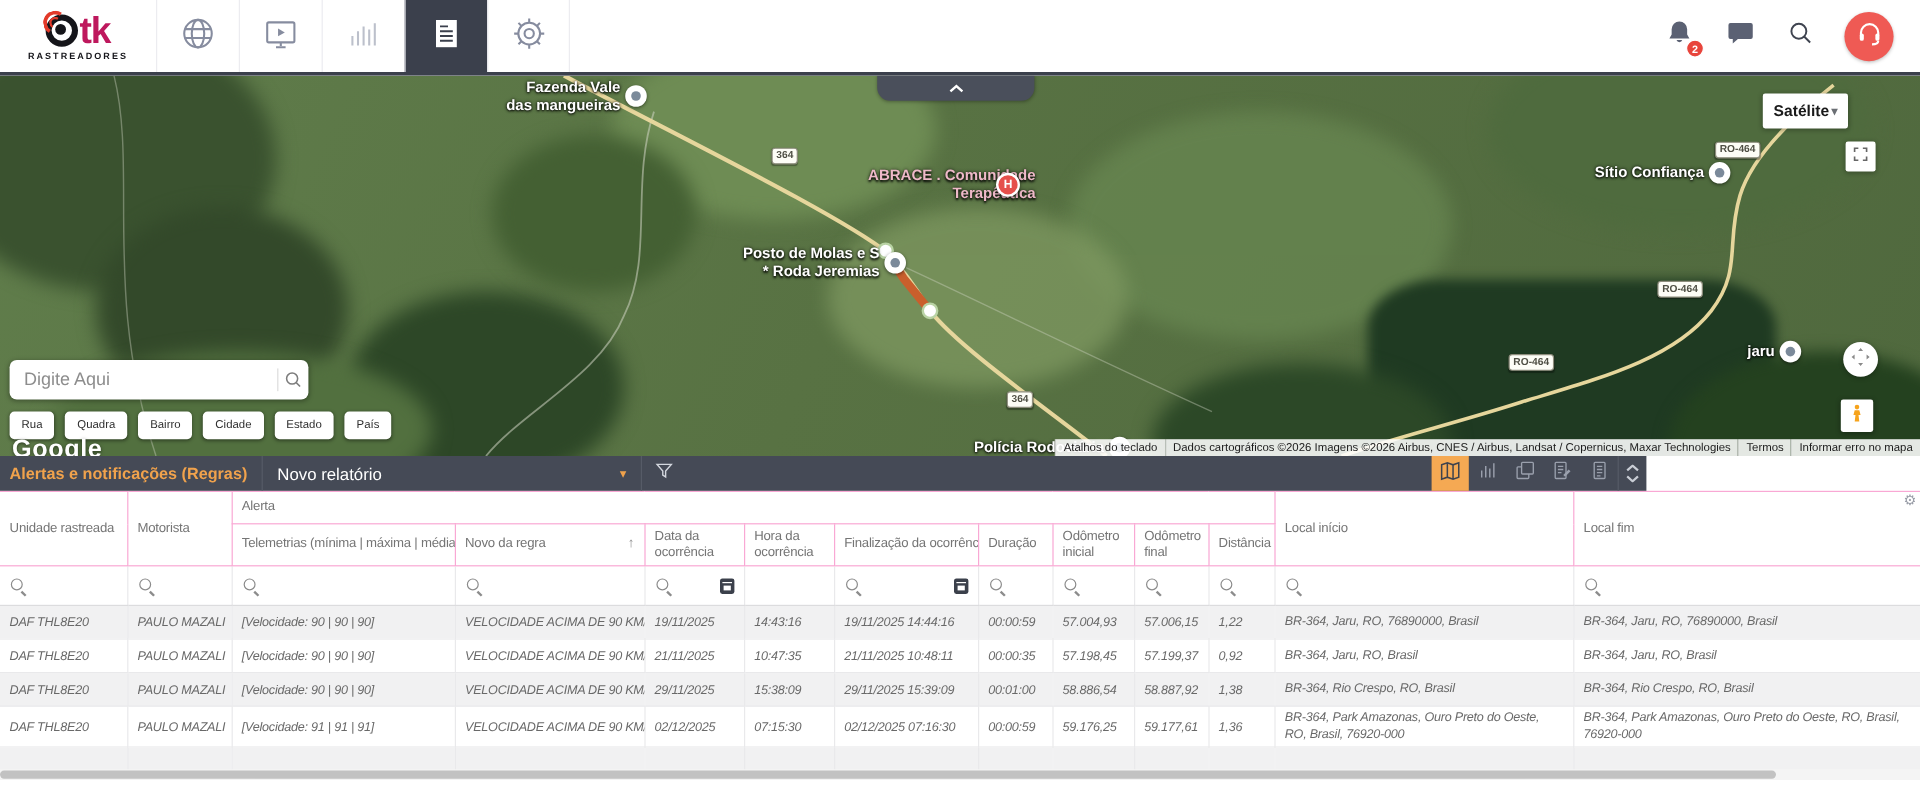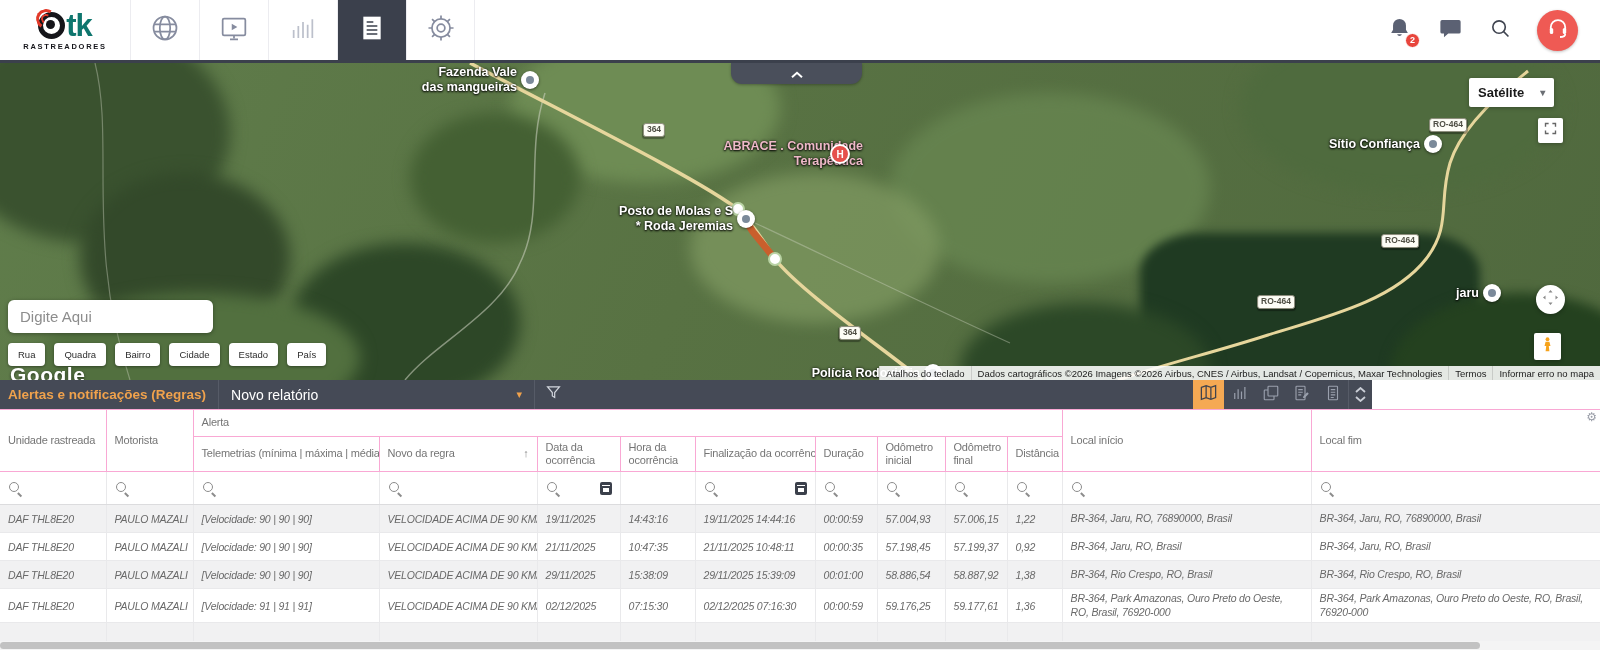--- a/index.html
+++ b/index.html
@@ -10,21 +10,21 @@
 
   
   .navbar{position:absolute;left:0;top:0;width:1600px;height:63px;background:#fff;border-bottom:3px solid #3b404c;display:flex;align-items:stretch;z-index:40;}
   .logo{width:130px;display:flex;flex-direction:column;align-items:center;justify-content:center;cursor:pointer;}
   .logo-row{display:flex;align-items:center;position:relative;}
   .logo-o{position:relative;width:27px;height:27px;border:5px solid #15151a;border-radius:50%;}
   .logo-o::after{content:"";position:absolute;left:3px;top:3px;width:9px;height:9px;background:#15151a;border-radius:50%;}
   .logo-arcs{position:absolute;left:-7px;top:-8px;width:20px;height:20px;pointer-events:none;}
   .logo-arcs::before{content:"";position:absolute;inset:0;border:3px solid transparent;border-top-color:#e23a2a;border-left-color:#e23a2a;border-radius:50%;transform:rotate(-12deg);}
   .logo-arcs::after{content:"";position:absolute;inset:5px;border:2.5px solid transparent;border-top-color:#e23a2a;border-left-color:#e23a2a;border-radius:50%;transform:rotate(-12deg);}
-  .logo-text{font-size:31px;font-weight:bold;color:#0f766e;letter-spacing:-1px;line-height:1;margin-left:1px;}
+  .logo-text{font-size:31px;font-weight:bold;color:#be185d;letter-spacing:-1px;line-height:1;margin-left:1px;}
   .logo-sub{font-size:7.5px;font-weight:bold;letter-spacing:1.7px;color:#15151a;margin-top:1px;}
   .nav-items{display:flex;height:100%;}
   .nav-item{width:69px;display:flex;align-items:center;justify-content:center;border-left:1px solid #ececf0;cursor:pointer;}
   .nav-item:last-child{border-right:1px solid #ececf0;}
   .nav-item.active{background:#3b404c;}
   .nav-right{margin-left:auto;display:flex;align-items:center;gap:25px;padding-right:22px;}
   .bell-wrap{position:relative;cursor:pointer;}
   .badge{position:absolute;right:-8px;bottom:-3px;min-width:15px;height:15px;padding:0 3px;border-radius:8px;background:#e8453c;color:#fff;font-size:9px;font-weight:bold;display:flex;align-items:center;justify-content:center;border:1.5px solid #fff;}
   .support-btn{width:41px;height:41px;border-radius:50%;background:#ef5a54;display:flex;align-items:center;justify-content:center;cursor:pointer;box-shadow:0 1px 3px rgba(0,0,0,.25);}
 
@@ -45,27 +45,27 @@
   .pk{left:40px;top:230px;width:320px;height:130px;background:#52703f;}
   .pl{left:410px;top:50px;width:170px;height:130px;background:#446033;}
   .roads-svg{position:absolute;inset:0;width:1600px;height:317px;}
   .map-label{position:absolute;transform:translate(-100%,-50%);text-align:right;color:#fff;font-size:12.5px;font-weight:bold;line-height:1.18;text-shadow:0 1px 2px rgba(0,0,0,.95),0 0 3px rgba(0,0,0,.8);white-space:nowrap;padding-right:13px;pointer-events:none;}
   .map-marker{position:absolute;transform:translate(-50%,-50%);width:18px;height:18px;background:#fff;border-radius:50%;box-shadow:0 1px 3px rgba(0,0,0,.5);cursor:pointer;}
   .map-marker::after{content:"";position:absolute;left:5px;top:5px;width:8px;height:8px;background:#7b8a9a;border-radius:50%;}
   .map-marker.hospital{background:#e5504c;border:2px solid #fff;color:#fff;font-size:10px;font-weight:bold;display:flex;align-items:center;justify-content:center;width:20px;height:20px;}
   .map-marker.hospital::after{display:none;}
   .shield{position:absolute;transform:translate(-50%,-50%);background:#fdfdf6;border:1px solid #8d8d7c;border-radius:3px;font-size:8.5px;color:#4f4f44;padding:0px 3px;font-weight:bold;line-height:1.4;box-shadow:0 1px 1px rgba(0,0,0,.35);pointer-events:none;}
   .collapse-tab{position:absolute;left:731px;top:0;width:131px;height:21px;background:#4a4f5b;border-radius:0 0 11px 11px;display:flex;align-items:center;justify-content:center;cursor:pointer;box-shadow:0 1px 3px rgba(0,0,0,.3);}
-  .sat-btn{position:absolute;left:1469px;top:15px;height:29px;padding:0 9px;background:#fff;border-radius:2px;box-shadow:0 1px 4px rgba(0,0,0,.3);display:flex;align-items:center;gap:16px;font-size:13px;font-weight:bold;color:#1a1a1a;cursor:pointer;}
+  .sat-btn{position:absolute;left:1469px;top:15px;height:29px;padding:0 9px;background:#fff;border-radius:2px;box-shadow:0 1px 4px rgba(0,0,0,.3);display:flex;align-items:center;gap:2px;font-size:13px;font-weight:bold;color:#1a1a1a;cursor:pointer;}
   .sat-caret{color:#6b6f74;font-size:10px;}
   .sq-btn{position:absolute;background:#fff;border-radius:2px;box-shadow:0 1px 4px rgba(0,0,0,.3);display:flex;align-items:center;justify-content:center;cursor:pointer;}
   .fs-btn{left:1538px;top:55px;width:25px;height:25px;}
   .pan-btn{position:absolute;left:1536px;top:222px;width:29px;height:29px;background:#fff;border-radius:50%;box-shadow:0 1px 4px rgba(0,0,0,.3);display:flex;align-items:center;justify-content:center;cursor:pointer;}
   .pegman-btn{left:1534px;top:270px;width:27px;height:27px;}
-  .map-search{position:absolute;left:8px;top:237px;width:205px;height:33px;background:#fff;border-radius:6px;box-shadow:0 1px 4px rgba(0,0,0,.35);display:flex;align-items:center;overflow:hidden;}
+  .map-search{position:absolute;left:8px;top:237px;width:249px;height:33px;background:#fff;border-radius:6px;box-shadow:0 1px 4px rgba(0,0,0,.35);display:flex;align-items:center;overflow:hidden;}
   .map-search input{flex:1;border:none;outline:none;font-size:15px;color:#333;padding:0 12px;font-family:"Liberation Sans",sans-serif;background:transparent;}
   .map-search input::placeholder{color:#8d8d8d;}
   .ms-div{width:1px;height:19px;background:#ddd;}
   .ms-mag{width:36px;display:flex;align-items:center;justify-content:center;cursor:pointer;}
   .chips{position:absolute;left:8px;top:280px;display:flex;gap:9px;}
   .chip{background:#fff;border-radius:4px;box-shadow:0 1px 3px rgba(0,0,0,.4);font-size:9.5px;color:#2e2e2e;padding:6px 10px;cursor:pointer;white-space:nowrap;}
   .glogo{position:absolute;left:10px;bottom:-7px;color:#fff;font-size:21px;font-weight:bold;letter-spacing:.5px;text-shadow:0 1px 3px rgba(0,0,0,.55);pointer-events:none;}
   .attr{position:absolute;right:0;bottom:0;display:flex;height:14px;font-size:9.5px;color:#1b1b1b;z-index:5;}
   .attr span{background:rgba(255,255,255,.88);padding:1px 6px;border-left:1px solid rgba(0,0,0,.12);white-space:nowrap;display:flex;align-items:center;}
   .attr span.link{cursor:pointer;}

